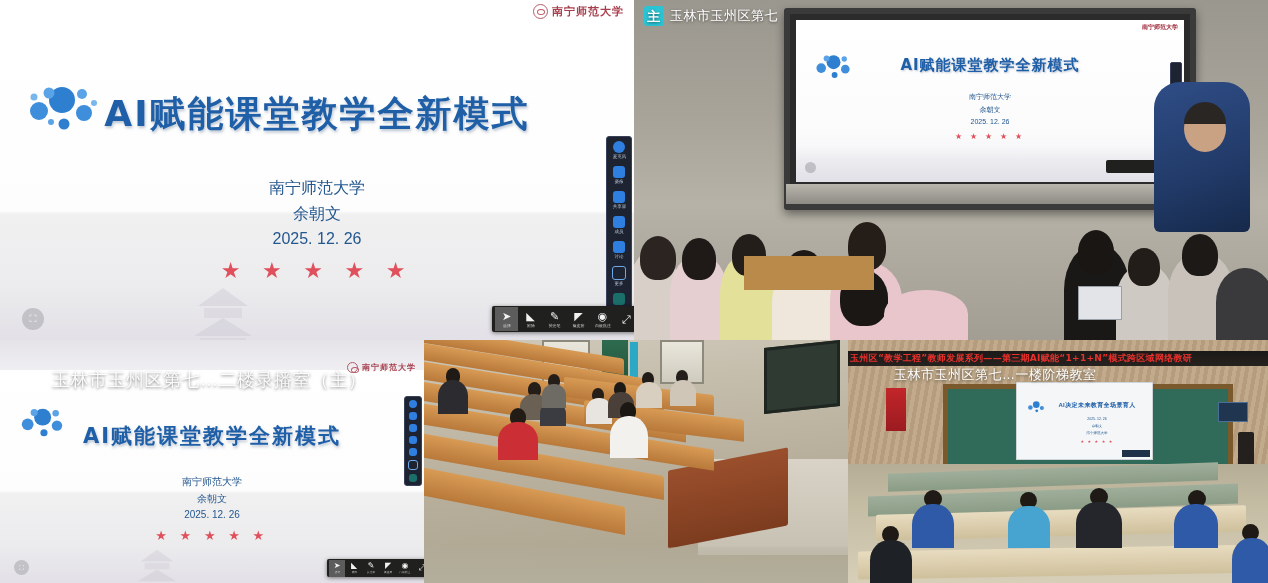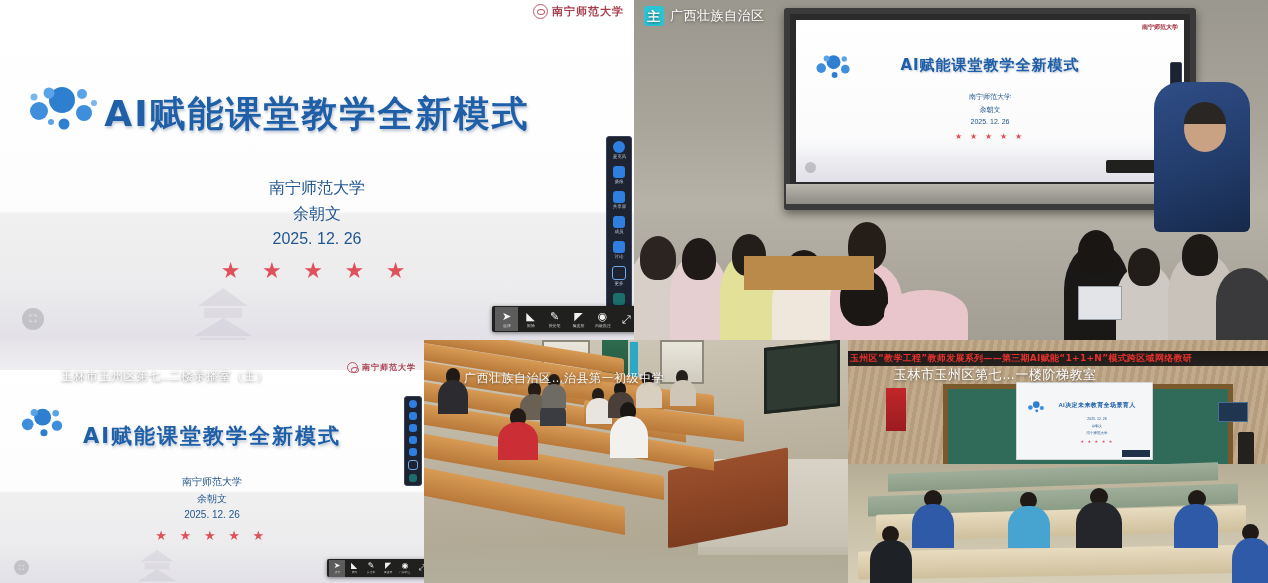--- a/index.html
+++ b/index.html
@@ -117,21 +117,21 @@
     border-radius:26px 26px 6px 6px;
   }
   .tr-head{position:absolute;right:42px;top:106px;width:42px;height:46px;border-radius:50%;background:#c9a183;}
   .tr-hair{position:absolute;right:42px;top:102px;width:42px;height:22px;border-radius:21px 21px 0 0;background:#2a2623;}
   .audience{position:absolute;left:0;bottom:0;width:100%;height:132px;}
   .head{position:absolute;border-radius:50% 50% 42% 42%;}
   .body-blob{position:absolute;border-radius:48% 48% 0 0;}
 
   
   #p-bl{left:0;top:340px;width:424px;height:243px;background:#fff;}
-  #p-bl .label{left:61px;top:28px;color:rgba(255,255,255,.92);font-size:12px;font-family:Liberation Mono, monospace;}
+  #p-bl .label{left:52px;top:28px;color:rgba(255,255,255,.92);font-size:18px;}
   #p-bl .slide{top:0;}
   #p-bl .slide-title{top:82px;font-size:21px;}
   #p-bl .slide-sub.l1{top:135px;font-size:10px;}
   #p-bl .slide-sub.l2{top:152px;font-size:10px;}
   #p-bl .slide-date{top:169px;font-size:10px;}
   #p-bl .stars{top:188px;font-size:13px;}
   #p-bl .dots-logo{left:14px;top:62px;width:56px;height:42px;}
   #p-bl .rail{right:2px;top:56px;width:16px;padding:3px 0;gap:4px;}
   #p-bl .rail-ico{width:8px;height:8px;}
   #p-bl .toolbar{left:327px;bottom:6px;height:18px;padding:0 2px;gap:1px;}
@@ -353,21 +353,21 @@
       <div class="head" style="left:494px;top:40px;width:32px;height:38px;background:#231d19;"></div>
       <div class="body-blob" style="left:534px;top:44px;width:66px;height:88px;background:#c8c2bb;"></div>
       <div class="head" style="left:548px;top:26px;width:36px;height:42px;background:#1d1916;"></div>
       <div class="body-blob" style="left:582px;top:60px;width:58px;height:72px;background:#3a3a3c;"></div>
       <div style="position:absolute;left:110px;top:48px;width:130px;height:34px;background:#b98a49;"></div>
       <div style="position:absolute;left:444px;top:78px;width:42px;height:32px;background:#e2e4e8;border:1px solid #9aa0a8;"></div>
     </div>
 
     <div class="panel-label label">
       <span class="badge-main">主</span>
-      <span>广西壮族自治区</span>
+      <span>玉林市玉州区第七</span>
     </div>
   </div>
 
   <div class="panel" id="p-bl">
     <div class="slide">
       <div class="topband"></div>
       <div class="uni-logo" style="right:8px;top:22px;font-size:8px;">
         <span class="seal" style="width:9px;height:9px;"></span>
         <span>南宁师范大学</span>
       </div>
@@ -489,23 +489,20 @@
       <div class="body-blob" style="left:246px;top:40px;width:26px;height:26px;background:#cfc6b8;"></div>
       <div class="head" style="left:86px;top:68px;width:16px;height:18px;background:#231b16;"></div>
       <div class="body-blob" style="left:74px;top:82px;width:40px;height:38px;background:#cb2f35;"></div>
       <div class="head" style="left:196px;top:62px;width:16px;height:18px;background:#1b1713;"></div>
       <div class="body-blob" style="left:186px;top:76px;width:38px;height:42px;background:#f2f1ee;"></div>
       <div class="head" style="left:124px;top:34px;width:12px;height:14px;background:#241d18;"></div>
       <div class="body-blob" style="left:118px;top:44px;width:24px;height:24px;background:#6e6a64;"></div>
 
       <div class="bm-blur"></div>
     </div>
-    <div class="panel-label label">
-      <span>广西壮族自治区…治县第一初级中学</span>
-    </div>
   </div>
 
   <div class="panel" id="p-br">
     <div class="br-wall"></div>
 
     <div class="br-banner">玉州区“教学工程”教师发展系列——第三期AI赋能“1+1+N”模式跨区域网络教研</div>
 
     <div class="br-banner2"></div>
 
     <div class="br-bb"></div>

